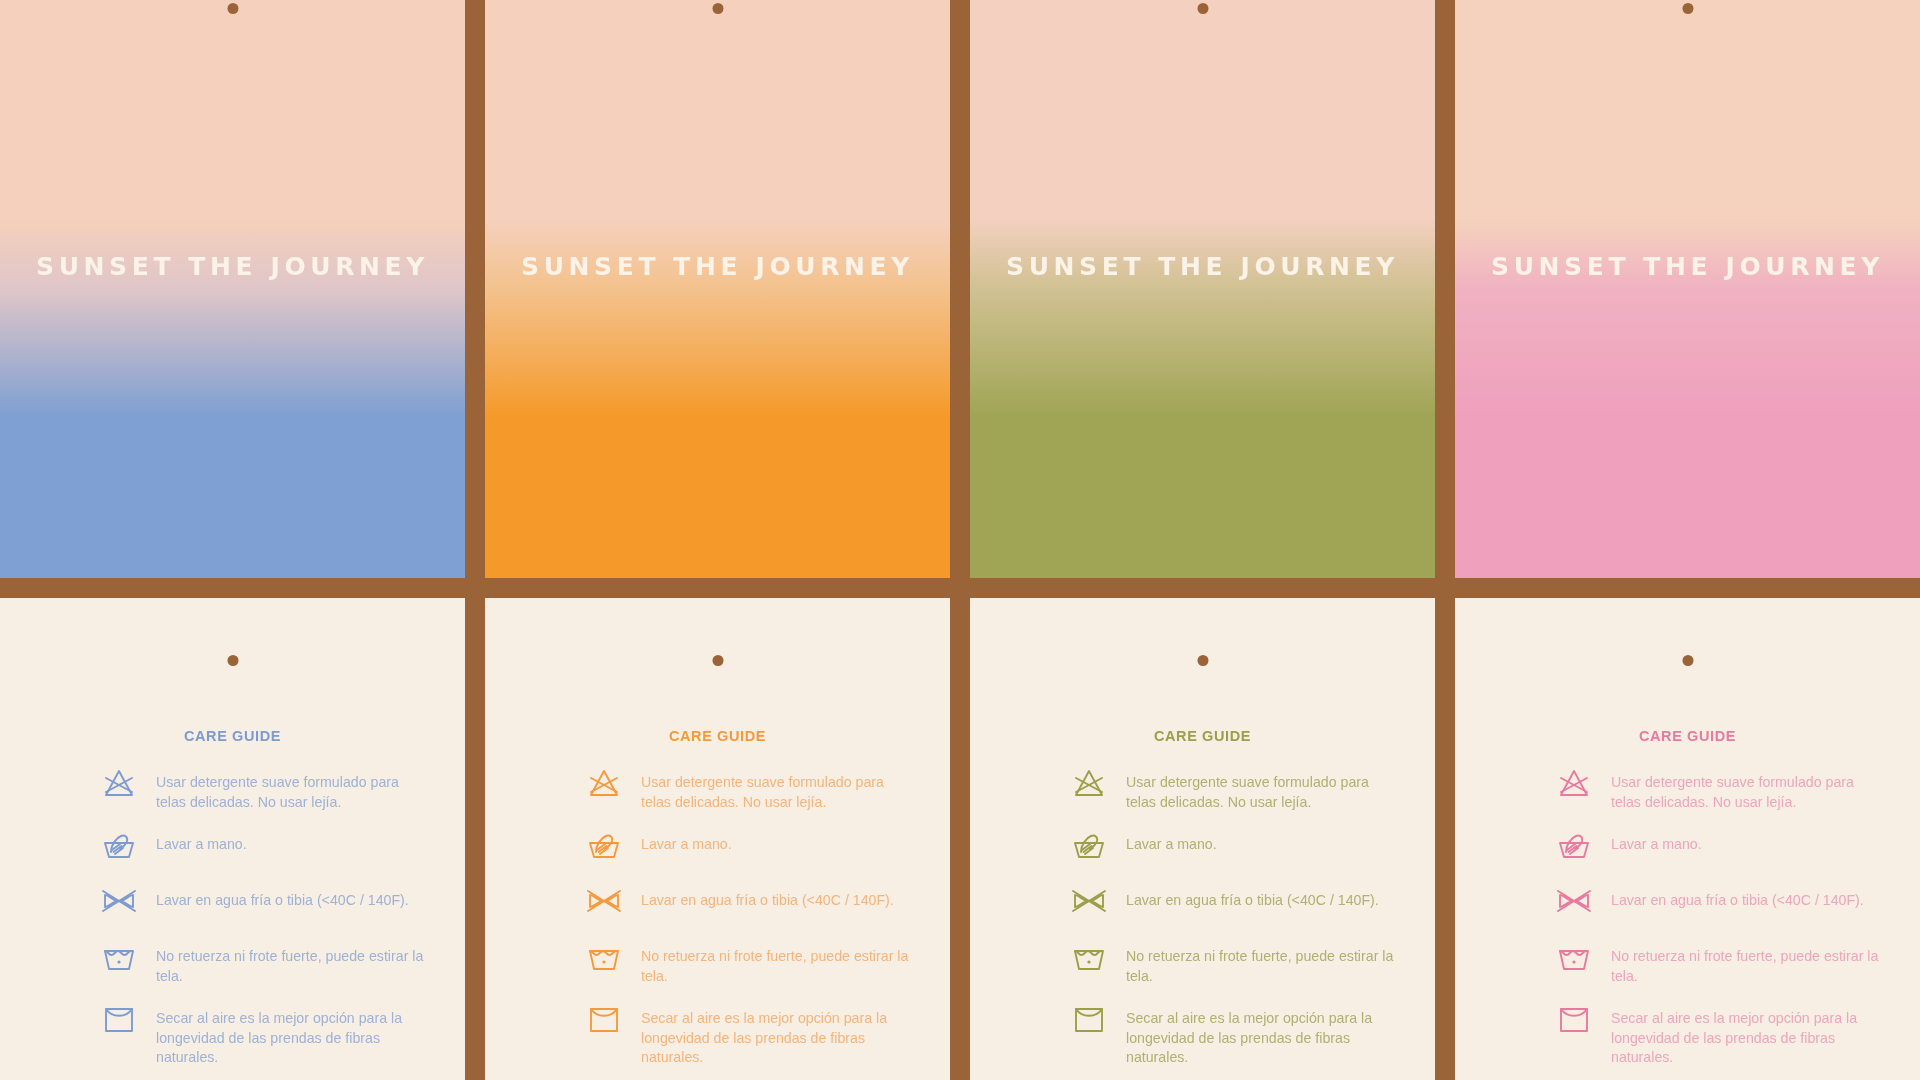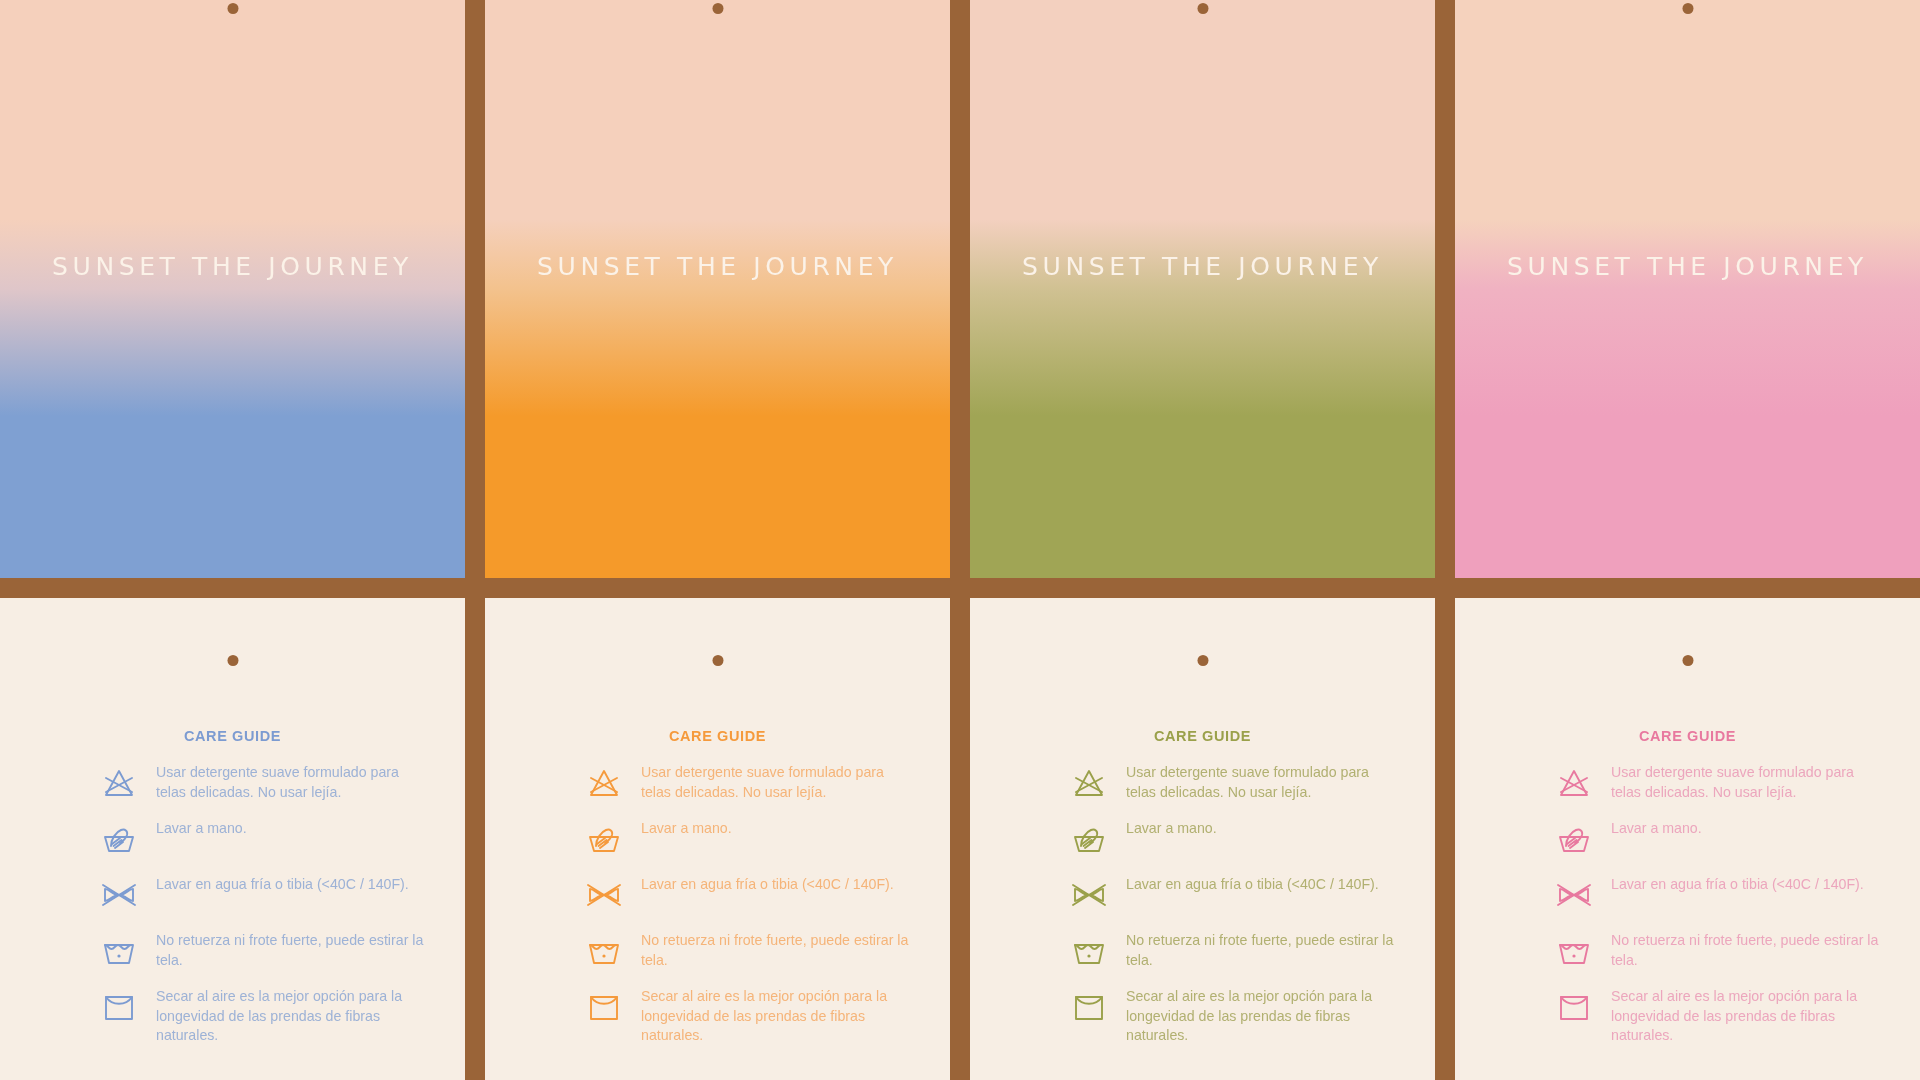--- a/index.html
+++ b/index.html
@@ -37,21 +37,21 @@
   }
   .hero-dot { top:3px; }
 
   .hero-title {
     position:absolute;
     left:0; right:0;
     top:252px;
     text-align:center;
     color:#fbf2e8;
     font-size:25px;
-    font-weight:400;
+    font-weight:700;
     letter-spacing:4.6px;
     white-space:nowrap;
     font-family:"DejaVu Sans", sans-serif;
   }
 
   
   .care {
     position:relative;
     grid-row:3;
     background:#f7eee4;
@@ -97,20 +97,21 @@
     align-items:center;
     justify-content:center;
   }
   .care-icon svg { display:block; }
   .care-text {
     margin-left:14px;
     padding-top:3px;
     font-size:14.2px;
     line-height:19.5px;
     font-family:"Liberation Sans", sans-serif;
+    margin-top:10px;
   }
 
   
   .gutter { grid-row:2; background:transparent; }
 </style>
 </head>
 <body>
 
 <div id="board">
     <div class="hero" style="grid-column: 1; background: linear-gradient(rgb(245, 208, 188) 0%, rgb(245, 208, 188) 38%, rgb(223, 198, 201) 50%, rgb(127, 160, 210) 72%, rgb(127, 160, 210) 100%);">

